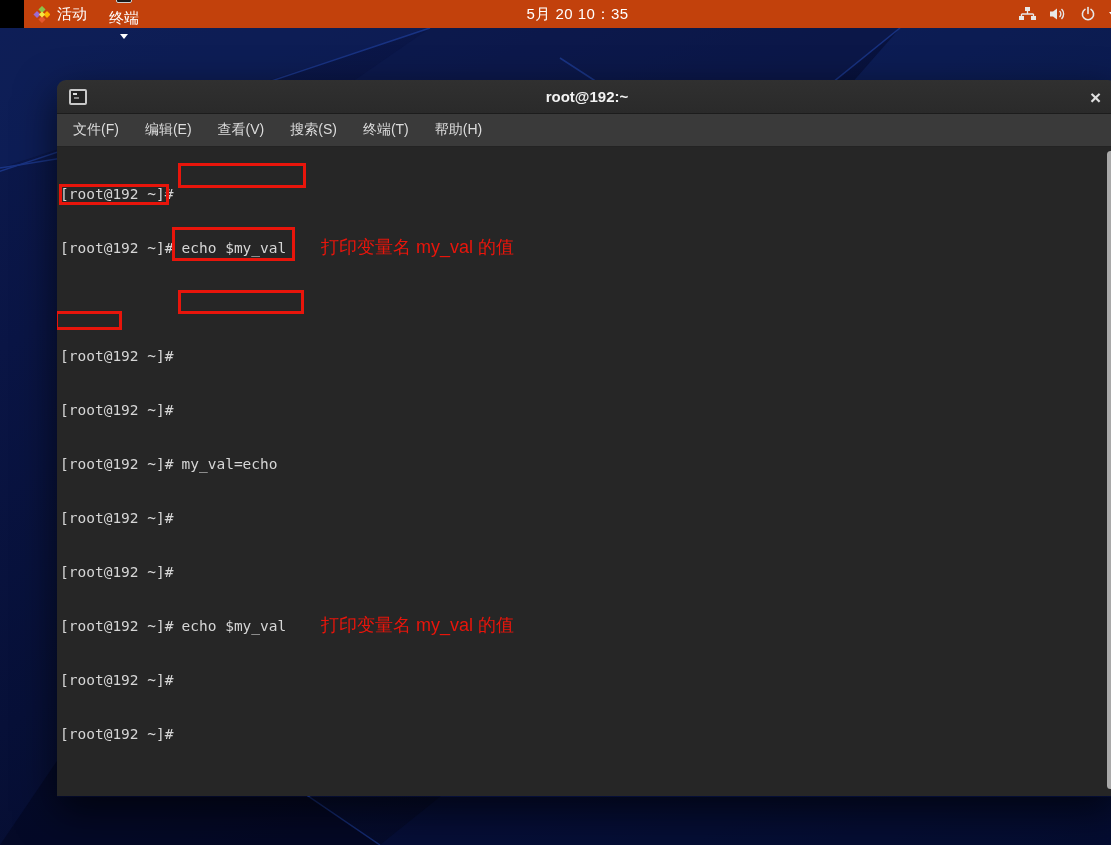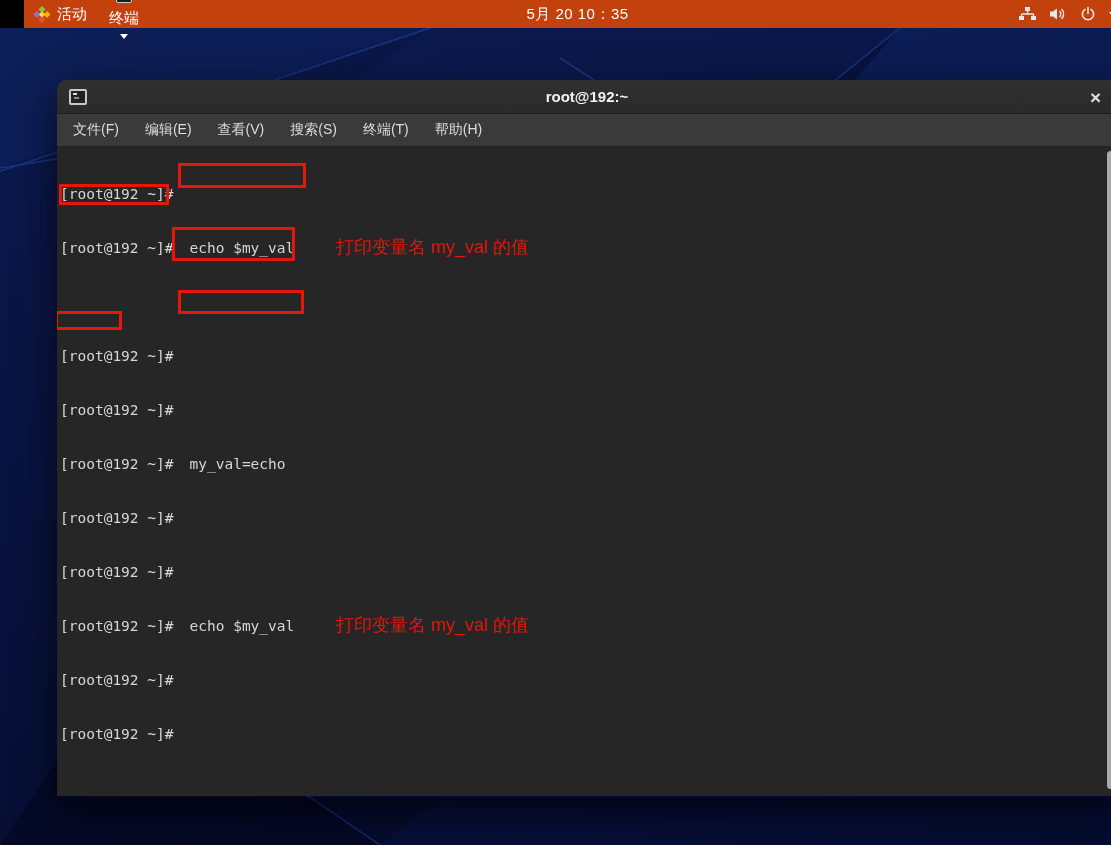--- a/index.html
+++ b/index.html
@@ -66,25 +66,25 @@
   .menubar .mitem { padding:4px 6px; }
 
   
   .terminal {
     position:relative; height:649px; background:#262626;
     font-family:"DejaVu Sans Mono","Liberation Mono",monospace;
     font-size:14.5px; line-height:18px; color:#d6d6d6;
     padding:2px 0 0 3px; white-space:pre;
   }
   .tline { height:18px; position:relative; }
-  .tline .cmd { margin-left:16px; }
+  .tline .cmd { margin-left:8px; }
   .tline .note {
     position:absolute; left:261px; top:-2px;
     font-family:"Liberation Sans","DejaVu Sans",sans-serif;
-    font-size:18px; line-height:21px; color:#e8150b; white-space:nowrap;margin-left:15px;
+    font-size:18px; line-height:21px; color:#e8150b; white-space:nowrap;
   }
   .hl { position:absolute; border:3px solid #e8150b; background:transparent; }
   .hl1 { left:121px; top:16px;  width:128px; height:25px; }
   .hl2 { left:2px;   top:37px;  width:110px; height:21px; }
   .hl3 { left:115px; top:80px;  width:123px; height:34px; }
   .hl4 { left:121px; top:143px; width:126px; height:24px; }
   .hl5 { left:-2px;  top:164px; width:67px;  height:19px; }
   .scrollbar {
     position:absolute; right:3px; top:4px; width:7px; height:638px;
     background:#a9a9a9; border-radius:4px;

